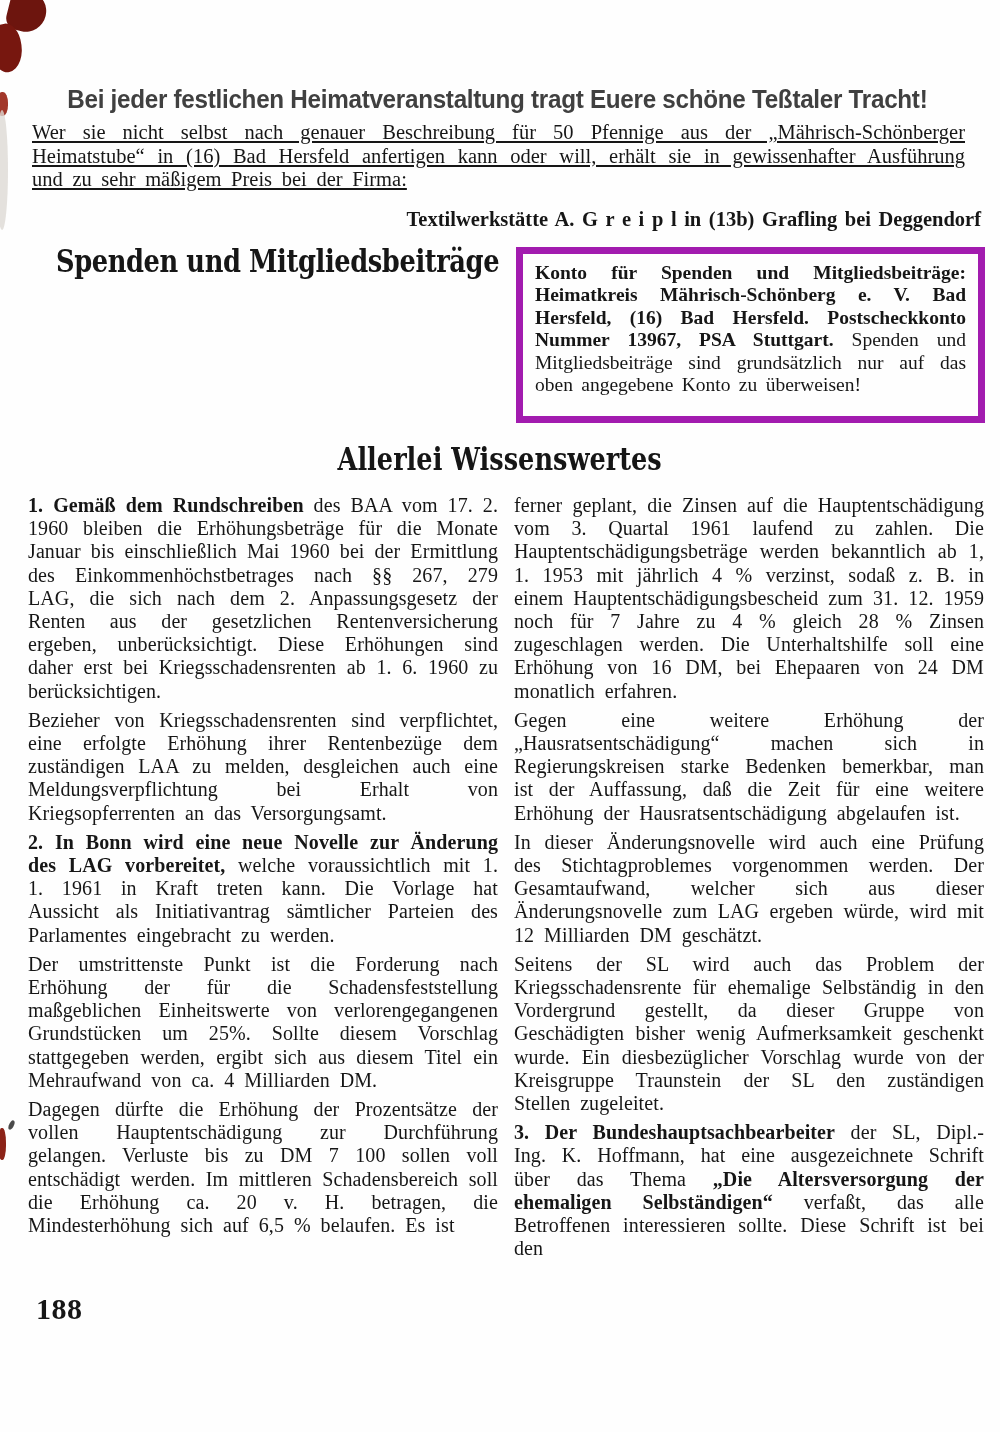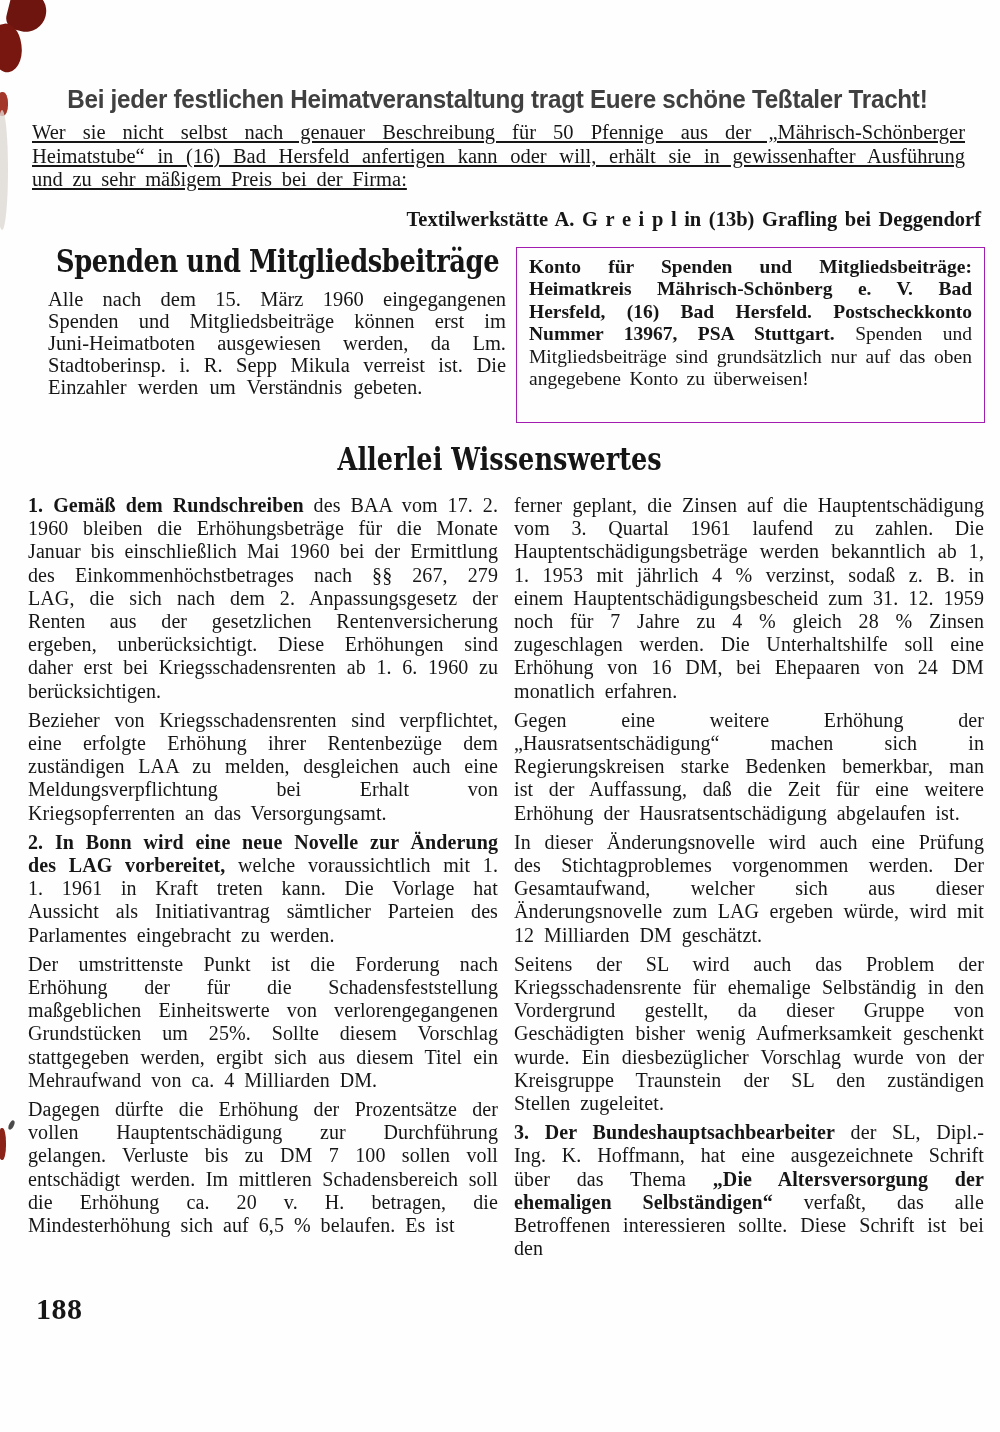--- a/index.html
+++ b/index.html
@@ -57,21 +57,21 @@
   }
   .spenden h2 .squeeze { display:inline-block; transform:scaleX(0.83); transform-origin:left center; }
   .spenden p {
     margin:0; width:458px; margin-left:-8px;
     font-size:20.5px; line-height:22px; text-align:justify; word-spacing:0.3em;
   }
 
   
   .konto-box {
     position:absolute; top:247px; left:516px; width:469px; height:176px;
-    border:1px solid #a21caf; box-sizing:border-box; padding:8px 12px 6px 12px;
+    border:7px solid #a21caf; box-sizing:border-box; padding:8px 12px 6px 12px;
     background:#fefefe; overflow:hidden;
   }
   .konto-box p {
     margin:0; font-size:19.5px; line-height:22.4px;
     text-align:justify; word-spacing:0.18em;
   }
   .konto-box b { font-weight:700; }
 
   
   .allerlei {
@@ -109,21 +109,20 @@
   <div class="mark mark-speck"></div>
 
   <h1 class="headline"><span class="squeeze">Bei jeder festlichen Heimatveranstaltung tragt Euere schöne Teßtaler Tracht!</span></h1>
 
   <p class="intro">Wer sie nicht selbst nach genauer Beschreibung für 50 Pfennige aus der „Mährisch-Schönberger Heimatstube“ in (16) Bad Hersfeld anfertigen kann oder will, erhält sie in gewissenhafter Ausführung und zu sehr mäßigem Preis bei der Firma:</p>
 
   <p class="firm-line">Textilwerkstätte A. G r e i p l in (13b) Grafling bei Deggendorf</p>
 
   <section class="spenden">
     <h2><span class="squeeze">Spenden und Mitgliedsbeiträge</span></h2>
-    <p>Alle nach dem 15. März 1960 eingegangenen Spenden und Mitgliedsbeiträge können erst im Juni-Heimatboten ausgewiesen werden, da Lm. Stadtoberinsp. i. R. Sepp Mikula verreist ist. Die Einzahler werden um Verständnis gebeten.</p>
   </section>
 
   <aside class="konto-box">
     <p><b>Konto für Spenden und Mitgliedsbeiträge: Heimatkreis Mährisch-Schönberg e. V. Bad Hersfeld, (16) Bad Hersfeld. Postscheckkonto Nummer 13967, PSA Stuttgart.</b><span> Spenden und Mitgliedsbeiträge sind grundsätzlich nur auf das oben angegebene Konto zu überweisen!</span></p>
   </aside>
 
   <h2 class="allerlei"><span class="squeeze">Allerlei Wissenswertes</span></h2>
 
   <div class="col col-left">
     <p><b>1. Gemäß dem Rundschreiben</b><span> des BAA vom 17. 2. 1960 bleiben die Erhöhungsbeträge für die Monate Januar bis einschließlich Mai 1960 bei der Ermittlung des Einkommenhöchstbetrages nach §§ 267, 279 LAG, die sich nach dem 2. Anpassungsgesetz der Renten aus der gesetzlichen Rentenversicherung ergeben, unberücksichtigt. Diese Erhöhungen sind daher erst bei Kriegsschadensrenten ab 1. 6. 1960 zu berücksichtigen.</span></p>

